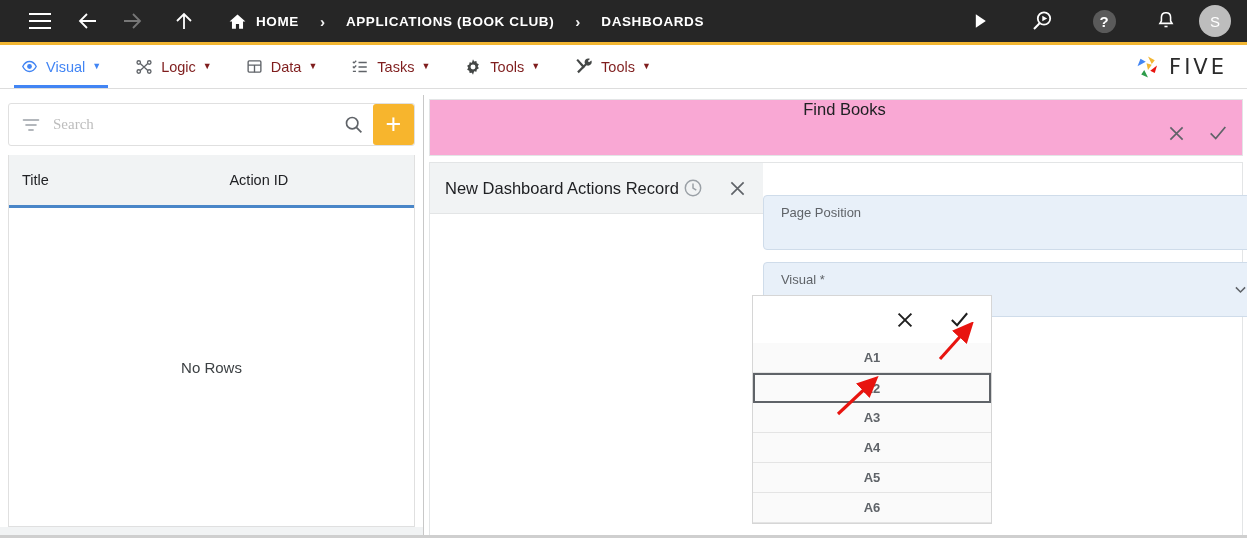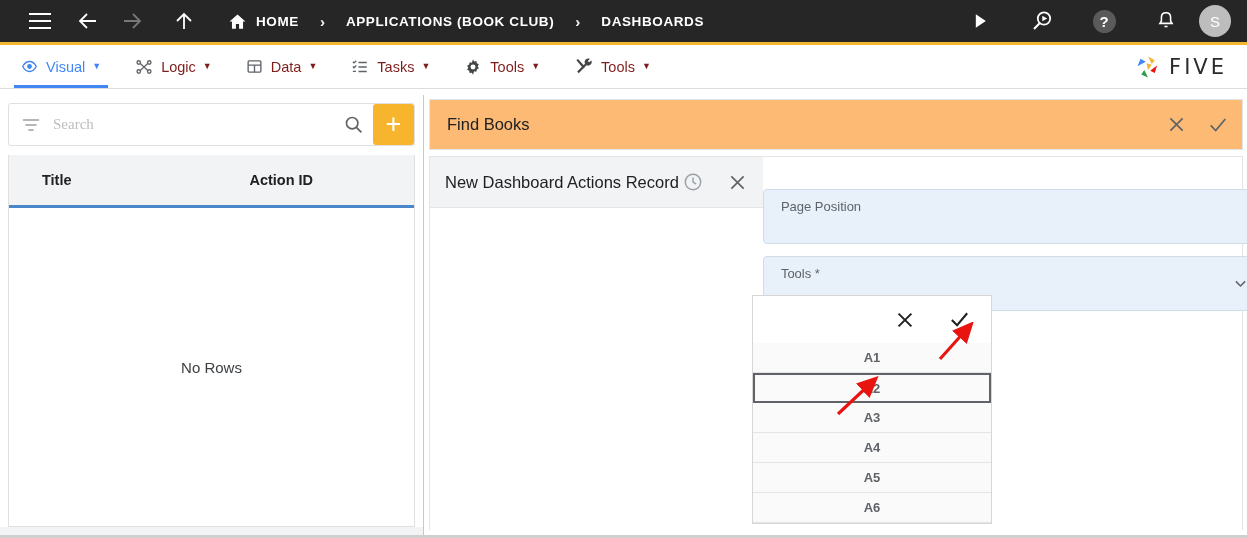--- a/index.html
+++ b/index.html
@@ -226,23 +226,23 @@
   .grid-head {
     height: 53px;
     background: #f1f3f4;
     border-bottom: 3px solid #4a86c8;
     display: flex;
     align-items: center;
     box-sizing: border-box;
   }
   .grid-head .col {
     font-size: 14.5px;
-    font-weight: bold;
+    font-weight: normal;
     color: #202124;
-    padding-left: 33px;
+    padding-left: 13px;
     position: relative;
     box-sizing: border-box;
   }
   .grid-head .col.c1 { width: 210px; }
   .grid-head .col.c2 { width: 200px; }
   .grid-head .col.c2:before {
     content: "";
     position: absolute;
     left: 0; top: 11px; bottom: 11px;
     width: 1px;
@@ -264,27 +264,28 @@
 
   
   .main-area {
     position: absolute;
     top: 95px; left: 425px;
     width: 822px;
     height: 443px;
     background: #ffffff;
   }
   .panel-bar {
-    height: 51px;
-    background: #fdba74;
+    height: 57px;
+    background: #f9a8d4;
     border: 1px solid #e3e5e6;
     box-sizing: border-box;
     display: flex;
     align-items: center;
     margin: 4px 4px 0 4px;
+    flex-direction: column;
   }
   .panel-bar .title {
     font-size: 16.5px;
     color: #202124;
     padding-left: 17px;
   }
   .panel-bar .actions {
     margin-left: auto;
     display: flex;
     align-items: center;
@@ -646,21 +647,21 @@
       </div>
     </div>
 
     <div class="record-body">
 
       <div class="form-field">
         <span class="flabel">Page Position</span>
       </div>
 
       <div class="form-field">
-        <span class="flabel">Tools *</span>
+        <span class="flabel">Visual *</span>
         <span class="chev">
           <svg width="17" height="17" viewBox="0 0 24 24">
             <path d="M5.5 9 L12 15.5 L18.5 9" stroke="#5f6368" stroke-width="2.1" fill="none"></path>
           </svg>
         </span>
       </div>
 
     </div>
   </div>
 </div>

